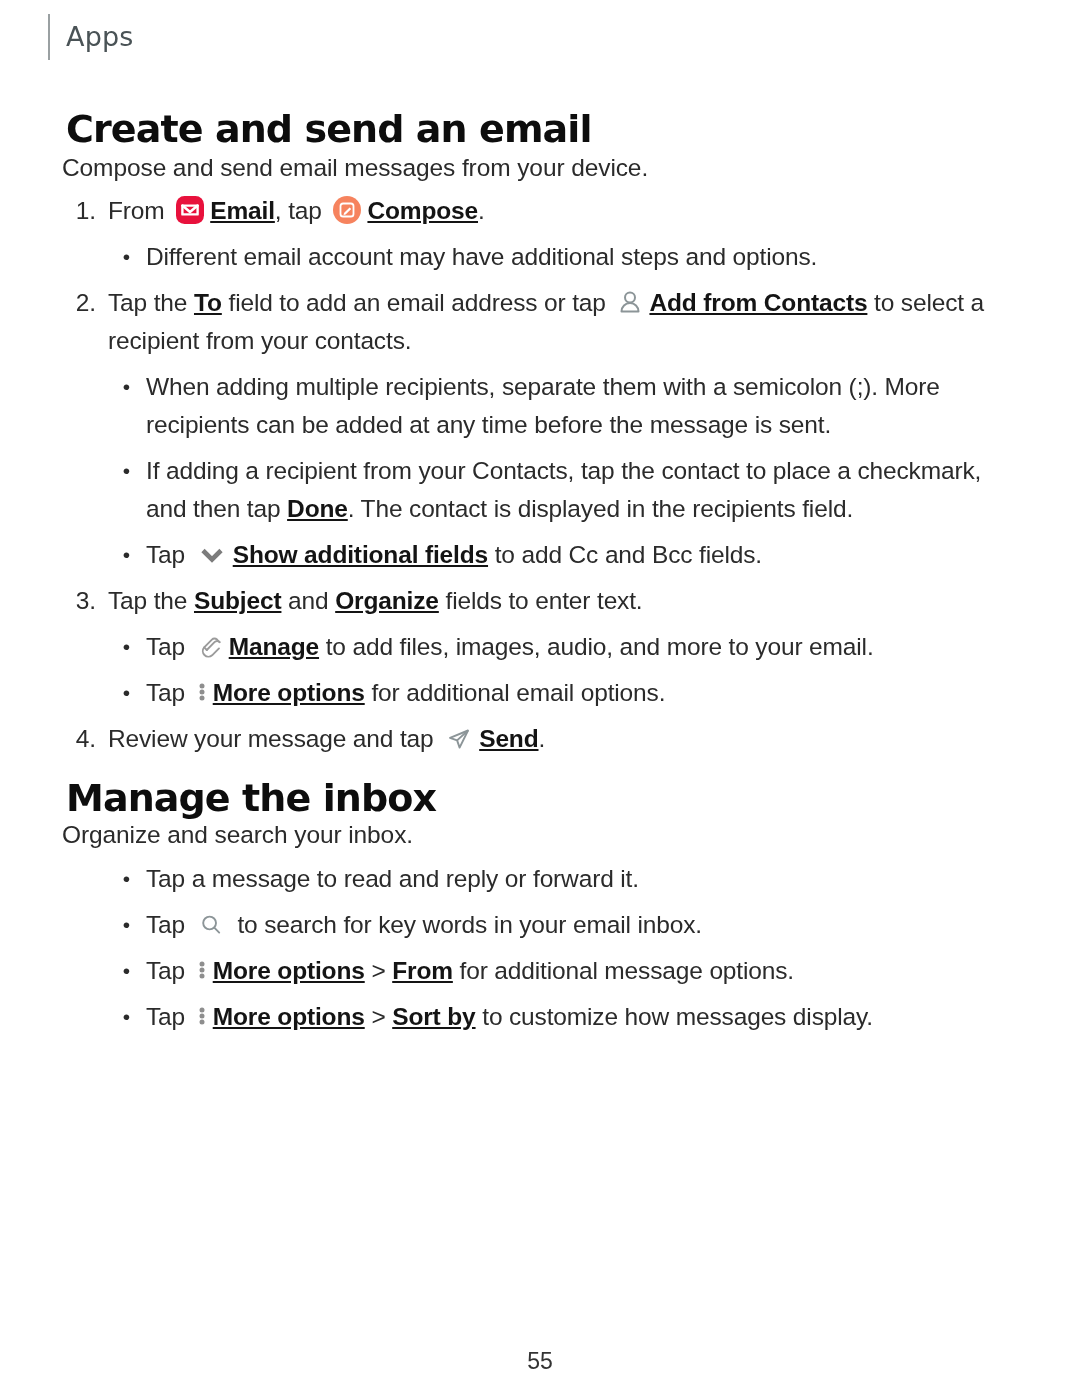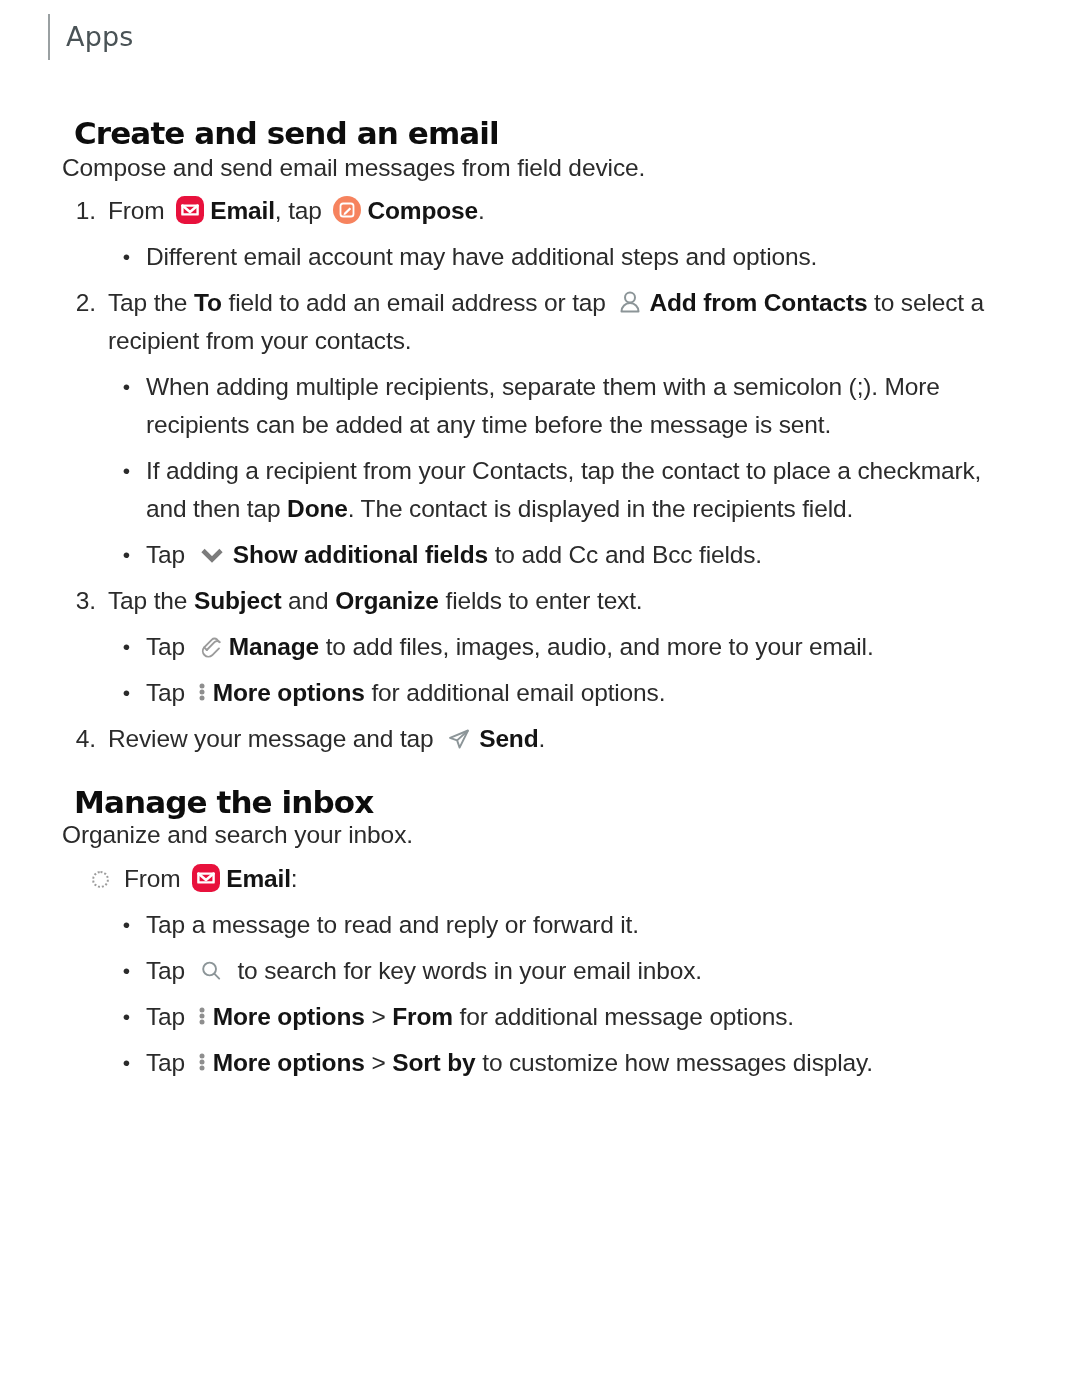--- a/index.html
+++ b/index.html
@@ -44,23 +44,23 @@
     font-weight: 400;
     letter-spacing: 0.2px;
     color: #4a5356;
     line-height: 46px;
   }
 
   
   h1.section-title {
     position: absolute;
     left: 62px;
-    margin: 12px;
+    margin: 4px;
     font-family: "DejaVu Sans", sans-serif;
-    font-size: 31px;
+    font-size: 38px;
     font-weight: 700;
     letter-spacing: -0.9px;
     color: #0d0d0d;
   }
   #title-create { top: 103px; }
   #title-manage { top: 772px; text-align: center; }
 
   
   .lead {
     position: absolute;
@@ -122,21 +122,21 @@
     height: 17px;
     border: 2px dotted #9c9c9c;
     border-radius: 50%;
     box-sizing: border-box;
   }
   .content {
     flex: 1 1 auto;
     line-height: 38px;
     color: #2b2b2b;
   }
-  b { font-weight: 700; color: #141414; }
+  b { font-weight: 700; color: #141414; text-decoration: underline; }
 
   
   .row.lvl2 .content { padding-right: 20px; }
 
   
   .ico {
     display: inline-block;
     vertical-align: -6px;
     line-height: 0;
     margin: 0 5px 0 4px;
@@ -167,21 +167,21 @@
 <body>
 
 <div class="page">
 
   <div class="runhead">
     <div class="runhead-rule"></div>
     <div class="runhead-text">Apps</div>
   </div>
 
   <h1 class="section-title" id="title-create">Create and send an email</h1>
-  <p class="lead" id="lead-create">Compose and send email messages from field device.</p>
+  <p class="lead" id="lead-create">Compose and send email messages from your device.</p>
 
   <div class="steps" id="steps-create">
 
     <div class="row">
       <div class="marker num">1.</div>
       <div class="content"><span>From </span><span class="ico ico-email"><svg viewBox="0 0 30 30">
               <rect x="1" y="1" width="28" height="28" rx="8.5" fill="#E8113C"></rect>
               <path d="M7.5 10.5h15v9h-15z" fill="#E8113C"></path>
               <path d="M7.4 10.6 L15 17 L22.6 10.6" fill="none" stroke="#ffffff" stroke-width="2.6" stroke-linecap="round" stroke-linejoin="round"></path>
               <path d="M7.4 10.6 h15.2 v8.8 h-15.2 z" fill="none" stroke="#ffffff" stroke-width="2.4" stroke-linejoin="round"></path>
@@ -254,30 +254,20 @@
             </svg></span><b>Send</b><span>.</span></div>
     </div>
 
   </div>
 
   <h1 class="section-title" id="title-manage">Manage the inbox</h1>
   <p class="lead" id="lead-manage">Organize and search your inbox.</p>
 
   <div class="steps" id="steps-manage">
 
-    <div class="row">
-      <div class="marker ring">
-          <span class="ring-shape"></span>
-        </div>
-      <div class="content"><span>From </span><span class="ico ico-email"><svg viewBox="0 0 30 30">
-              <rect x="1" y="1" width="28" height="28" rx="8.5" fill="#E8113C"></rect>
-              <path d="M7.4 10.6 L15 17 L22.6 10.6" fill="none" stroke="#ffffff" stroke-width="2.6" stroke-linecap="round" stroke-linejoin="round"></path>
-              <path d="M7.4 10.6 h15.2 v8.8 h-15.2 z" fill="none" stroke="#ffffff" stroke-width="2.4" stroke-linejoin="round"></path>
-            </svg></span><b>Email</b><span>:</span></div>
-    </div>
 
     <div class="row lvl2">
       <div class="marker dot">•</div>
       <div class="content">Tap a message to read and reply or forward it.</div>
     </div>
 
     <div class="row lvl2">
       <div class="marker dot">•</div>
       <div class="content"><span>Tap </span><span class="ico ico-search"><svg viewBox="0 0 30 30">
               <circle cx="13.6" cy="14" r="6.4" fill="none" stroke="#8C9598" stroke-width="1.9"></circle>
@@ -298,14 +288,15 @@
       <div class="marker dot">•</div>
       <div class="content"><span>Tap </span><span class="ico ico-dots"><svg viewBox="0 0 12 30">
               <circle cx="6" cy="9" r="2.5" fill="#8E8E8E"></circle>
               <circle cx="6" cy="15" r="2.5" fill="#8E8E8E"></circle>
               <circle cx="6" cy="21" r="2.5" fill="#8E8E8E"></circle>
             </svg></span><b>More options</b><span> &gt; </span><b>Sort by</b><span> to customize how messages display.</span></div>
     </div>
 
   </div>
 
+  <div class="folio">55</div>
 
 </div>
 
 </body></html>

